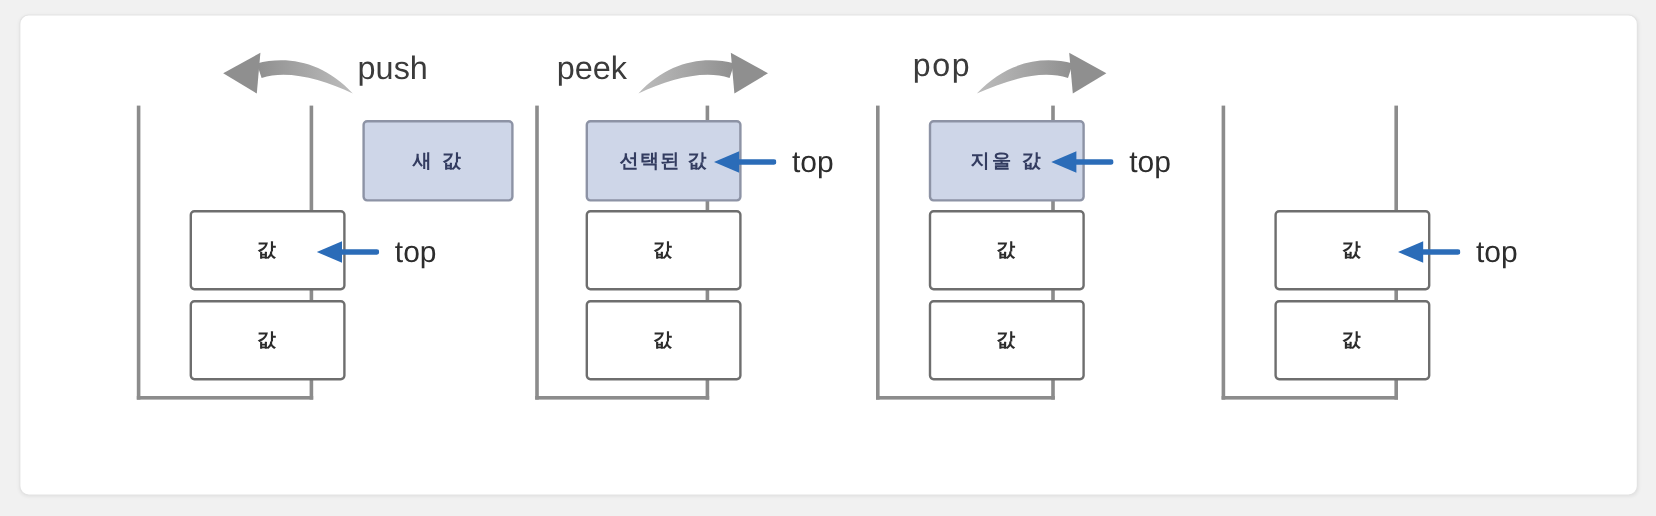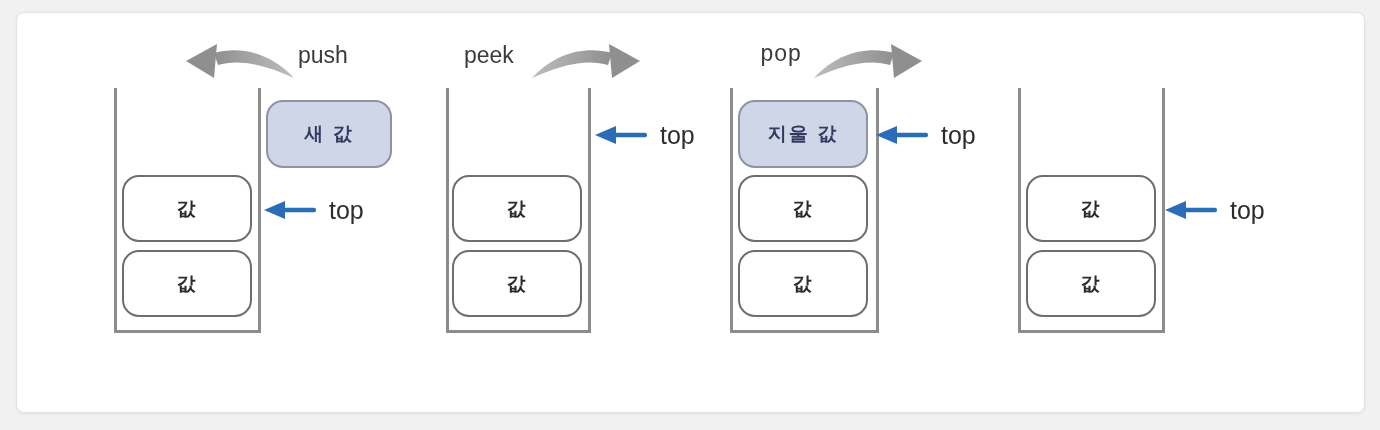--- a/index.html
+++ b/index.html
@@ -29,37 +29,38 @@
     border-right: 3px solid #8c8c8c;
     border-bottom: 3px solid #8c8c8c;
     background: transparent;
   }
   .vbox {
     position: absolute;
     width: 130px; height: 67px;
     box-sizing: border-box;
     background: #ffffff;
     border: 2.5px solid #6e6e6e;
-    border-radius: 17px;
+    border-radius: 4px;
     display: flex;
     align-items: center;
     justify-content: center;
-    font-size: 19px;
+    font-size: 16px;
     font-weight: bold;
     color: #2b2b2b;
     letter-spacing: 2px;
+    margin-left: 36px;
   }
   .vbox.hl {
     background: #ced6e8;
     border-color: #8d93a5;
     color: #333c60;
   }
   .op-label {
     position: absolute;
-    font-size: 23px;
+    font-size: 27px;
     font-weight: 500;
     color: #3b3b3b;
     text-align: center;
   }
   .op-arrow {
     position: absolute;
     width: 112px; height: 46px;
   }
   .op-arrow svg { display: block; width: 100%; height: 100%; }
   .op-arrow.mirrored svg { transform: scaleX(-1); }
@@ -139,20 +140,21 @@
   <div class="vbox" style="left:122px; top:250px;">값</div>
   <div class="pointer" style="left:264px; top:197px;">
     <svg width="52" height="22" viewBox="0 0 52 22">
       <polygon points="0,11 21,2 21,20" fill="#2b6cb8"></polygon>
       <rect x="19" y="8.8" width="33" height="4.4" rx="2" fill="#2b6cb8"></rect>
     </svg>
     <span class="pointer-label">top</span>
   </div>
 
   <div class="stack" style="left:446px; top:88px; width:139px; height:242px;"></div>
+  <div class="vbox hl" style="left:452px; top:100px; height:68px; letter-spacing:1px;">선택된 값</div>
   <div class="vbox" style="left:452px; top:175px;">값</div>
   <div class="vbox" style="left:452px; top:250px;">값</div>
   <div class="pointer" style="left:595px; top:122px;">
     <svg width="52" height="22" viewBox="0 0 52 22">
       <polygon points="0,11 21,2 21,20" fill="#2b6cb8"></polygon>
       <rect x="19" y="8.8" width="33" height="4.4" rx="2" fill="#2b6cb8"></rect>
     </svg>
     <span class="pointer-label">top</span>
   </div>
 

